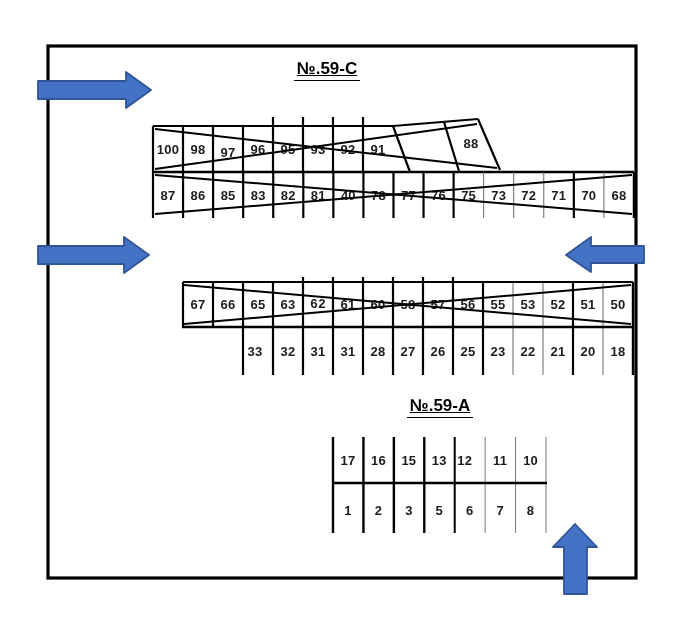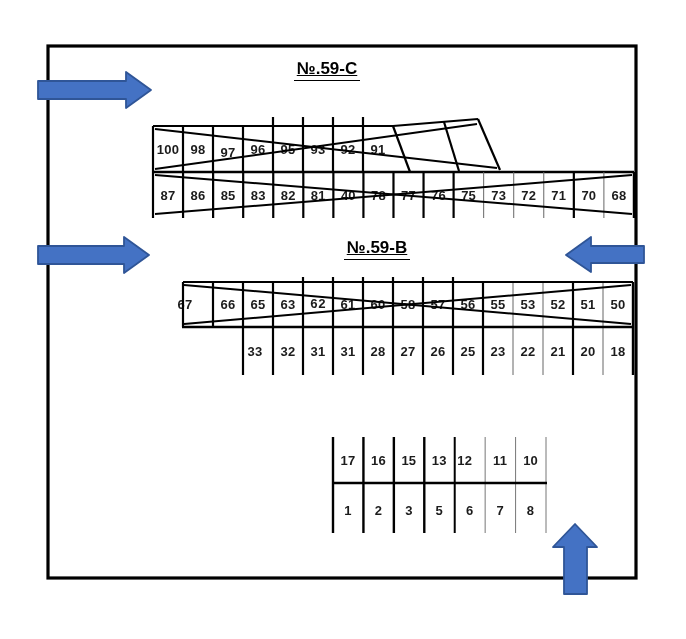--- a/index.html
+++ b/index.html
@@ -94,50 +94,51 @@
       <polygon points="38,81 126,81 126,72 151,90 126,108 126,99 38,99"></polygon>
       <polygon points="38,246 124,246 124,237 149,255 124,273 124,264 38,264"></polygon>
       <polygon points="644,246 591,246 591,237 566,255 591,272 591,263 644,263"></polygon>
       <polygon points="553,547 575,524 597,547 587,547 587,594 564,594 564,547"></polygon>
     </g>
   </svg>
 
   <div class="title" style="left:257px;top:59px;">
     <span>№.59-C</span>
   </div>
-  <div class="title" style="left:307px;top:238px;">
-    <span>№.59-B</span>
+  <div class="title" style="left:370px;top:396px;">
+    <span>№.59-A</span>
   </div>
 
   <div id="cells">
       <div class="num" style="left: 153px; top: 126px; width: 30px; height: 46px;">100</div>
       <div class="num" style="left: 183px; top: 126px; width: 30px; height: 46px;">98</div>
       <div class="num" style="left: 213px; top: 126px; width: 30px; height: 52px;">97</div>
       <div class="num" style="left: 243px; top: 126px; width: 30px; height: 46px;">96</div>
       <div class="num" style="left: 273px; top: 126px; width: 30px; height: 46px;">95</div>
       <div class="num" style="left: 303px; top: 126px; width: 30px; height: 46px;">93</div>
       <div class="num" style="left: 333px; top: 126px; width: 30px; height: 46px;">92</div>
       <div class="num" style="left: 363px; top: 126px; width: 30px; height: 46px;">91</div>
+      <div class="num" style="left: 449px; top: 120px; width: 44px; height: 46px;">88</div>
       <div class="num" style="left: 153px; top: 172px; width: 30px; height: 46px;">87</div>
       <div class="num" style="left: 183.06px; top: 172px; width: 30px; height: 46px;">86</div>
       <div class="num" style="left: 213.12px; top: 172px; width: 30px; height: 46px;">85</div>
       <div class="num" style="left: 243.18px; top: 172px; width: 30px; height: 46px;">83</div>
       <div class="num" style="left: 273.24px; top: 172px; width: 30px; height: 46px;">82</div>
       <div class="num" style="left: 303.3px; top: 172px; width: 30px; height: 46px;">81</div>
       <div class="num" style="left: 333.36px; top: 172px; width: 30px; height: 46px;">40</div>
       <div class="num" style="left: 363.42px; top: 172px; width: 30px; height: 46px;">78</div>
       <div class="num" style="left: 393.48px; top: 172px; width: 30px; height: 46px;">77</div>
       <div class="num" style="left: 423.54px; top: 172px; width: 30px; height: 46px;">76</div>
       <div class="num" style="left: 453.6px; top: 172px; width: 30px; height: 46px;">75</div>
       <div class="num" style="left: 483.66px; top: 172px; width: 30px; height: 46px;">73</div>
       <div class="num" style="left: 513.72px; top: 172px; width: 30px; height: 46px;">72</div>
       <div class="num" style="left: 543.78px; top: 172px; width: 30px; height: 46px;">71</div>
       <div class="num" style="left: 573.84px; top: 172px; width: 30px; height: 46px;">70</div>
       <div class="num" style="left: 603.9px; top: 172px; width: 30px; height: 46px;">68</div>
-      <div class="num" style="left: 170px; top: 282px; width: 30px; height: 45px;">67</div>
+      <div class="num" style="left: 183px; top: 282px; width: 30px; height: 45px;">67</div>
       <div class="num" style="left: 213px; top: 282px; width: 30px; height: 45px;">66</div>
       <div class="num" style="left: 243px; top: 282px; width: 30px; height: 45px;">65</div>
       <div class="num" style="left: 273px; top: 282px; width: 30px; height: 45px;">63</div>
       <div class="num" style="left: 303px; top: 282px; width: 30px; height: 45px; font-family: Liberation Mono, monospace;">62</div>
       <div class="num" style="left: 333px; top: 282px; width: 30px; height: 45px;">61</div>
       <div class="num" style="left: 363px; top: 282px; width: 30px; height: 45px;">60</div>
       <div class="num" style="left: 393px; top: 282px; width: 30px; height: 45px;">58</div>
       <div class="num" style="left: 423px; top: 282px; width: 30px; height: 45px;">57</div>
       <div class="num" style="left: 453px; top: 282px; width: 30px; height: 45px;">56</div>
       <div class="num" style="left: 483px; top: 282px; width: 30px; height: 45px;">55</div>

